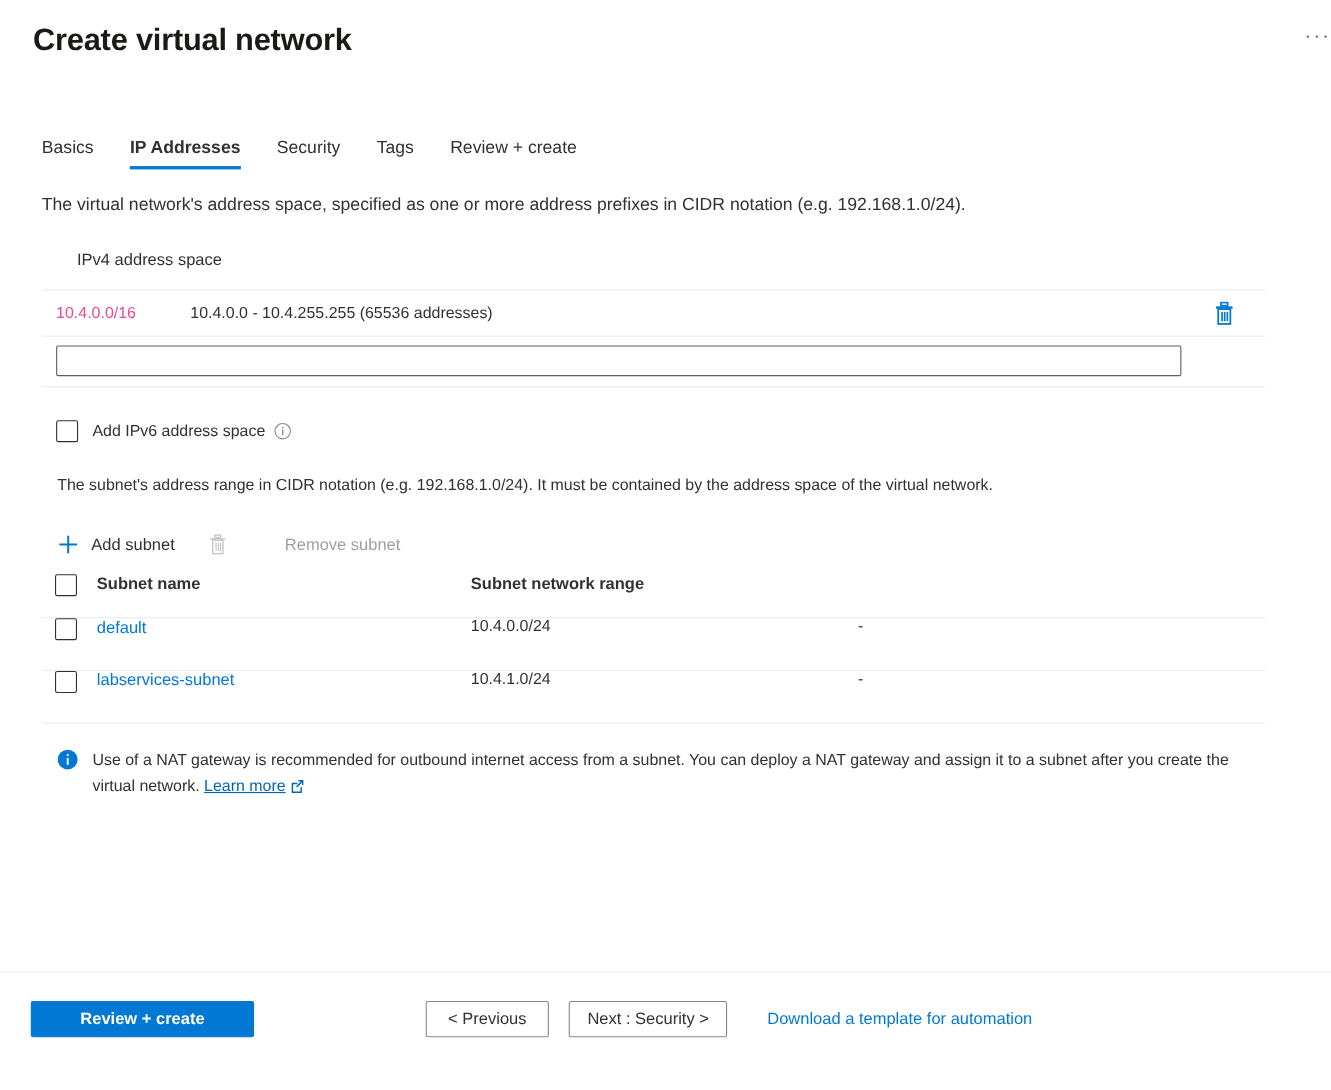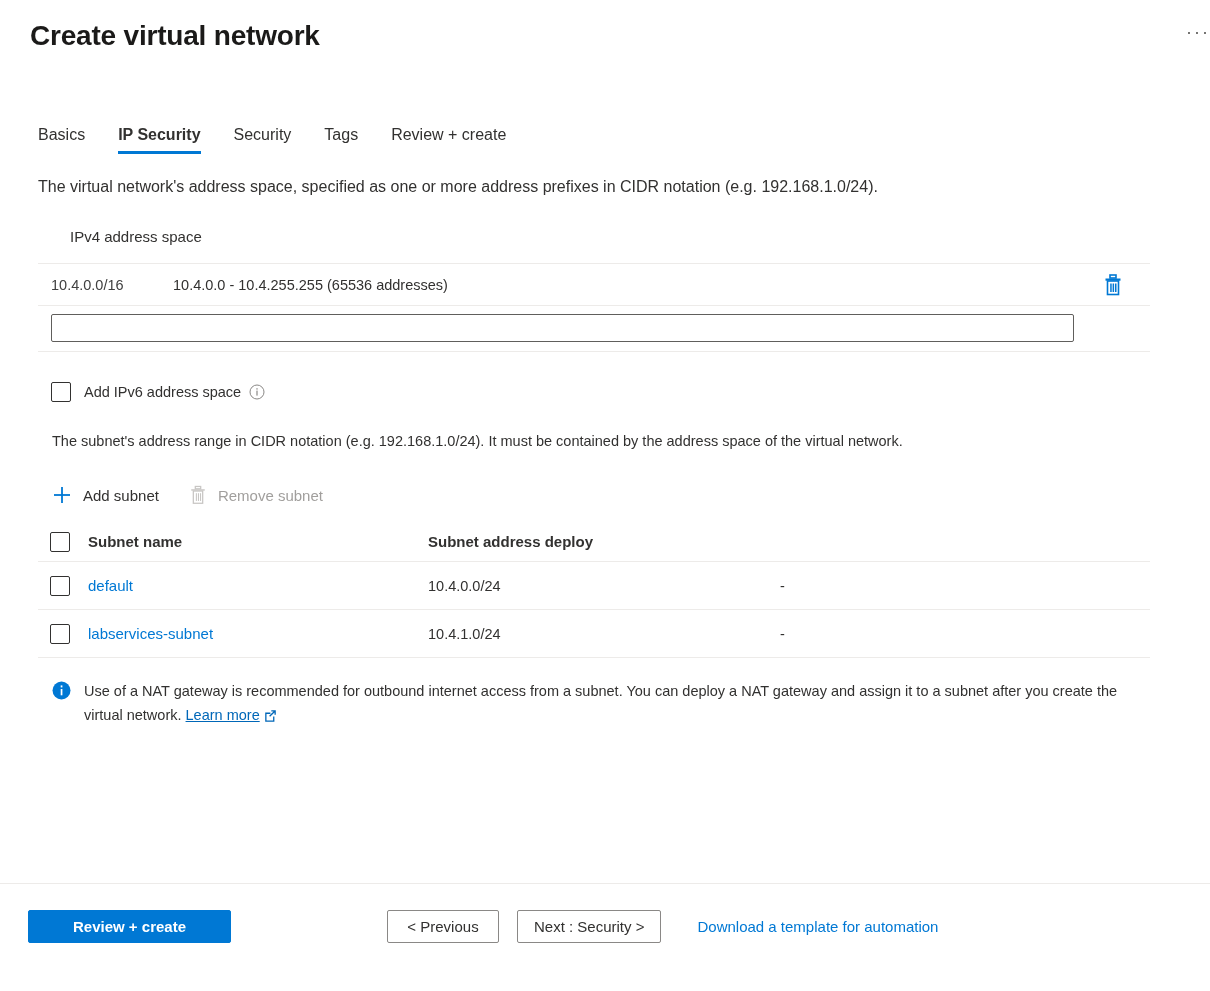--- a/index.html
+++ b/index.html
@@ -100,21 +100,21 @@
   .addr-row {
     display: flex;
     align-items: center;
     height: 42px;
     width: 1112px;
     border-bottom: 1px solid #edebe9;
     box-sizing: border-box;
   }
   .addr-prefix {
     font-size: 14.5px;
-    color: #404040;
+    color: #ec4899;
     margin-left: 13px;
     width: 122px;
   }
   .addr-range {
     font-size: 14.5px;
     color: #323130;
     flex: 1;
   }
   .trash-btn {
     width: 34px;
@@ -189,38 +189,39 @@
     margin: 31px 0 0 14px;
   }
   .cmd {
     display: flex;
     align-items: center;
     cursor: pointer;
     margin-right: 30px;
   }
   .cmd.disabled {
     cursor: default;
+    gap: 41px;
   }
   .cmd-label {
     font-size: 15px;
     color: #323130;
     margin-left: 11px;
   }
   .cmd.disabled .cmd-label {
     color: #a19f9d;
   }
 
   
   .subnet-table {
     margin: 17px 0 0 0;
     width: 1112px;
   }
   .st-row {
     display: flex;
-    align-items: center;
+    align-items: flex-start;
     height: 48px;
     border-bottom: 1px solid #edebe9;
     box-sizing: border-box;
   }
   .st-row.head {
     height: 40px;
     border-bottom: 1px solid #edebe9;
   }
   .st-cbx-cell {
     width: 38px;
@@ -339,21 +340,21 @@
 </head>
 <body>
 
 <div class="page-header">
   <div class="page-title">Create virtual network</div>
   <div class="title-ellipsis">···</div>
 </div>
 
 <div class="tabs">
   <div class="tab">Basics</div>
-  <div class="tab active">IP Security</div>
+  <div class="tab active">IP Addresses</div>
   <div class="tab">Security</div>
   <div class="tab">Tags</div>
   <div class="tab">Review + create</div>
 </div>
 
 <div class="content">
 
   <div class="desc">The virtual network's address space, specified as one or more address prefixes in CIDR notation (e.g. 192.168.1.0/24).</div>
 
   <div class="section-label">IPv4 address space</div>
@@ -413,21 +414,21 @@
     </div>
   </div>
 
   <div class="subnet-table">
 
     <div class="st-row head">
       <div class="st-cbx-cell">
         <div class="cbx"></div>
       </div>
       <div class="st-name">Subnet name</div>
-      <div class="st-range">Subnet address deploy</div>
+      <div class="st-range">Subnet network range</div>
     </div>
 
     <div class="st-row">
       <div class="st-cbx-cell">
         <div class="cbx"></div>
       </div>
       <div class="st-name">
         <span class="link">default</span>
       </div>
       <div class="st-range">10.4.0.0/24</div>

